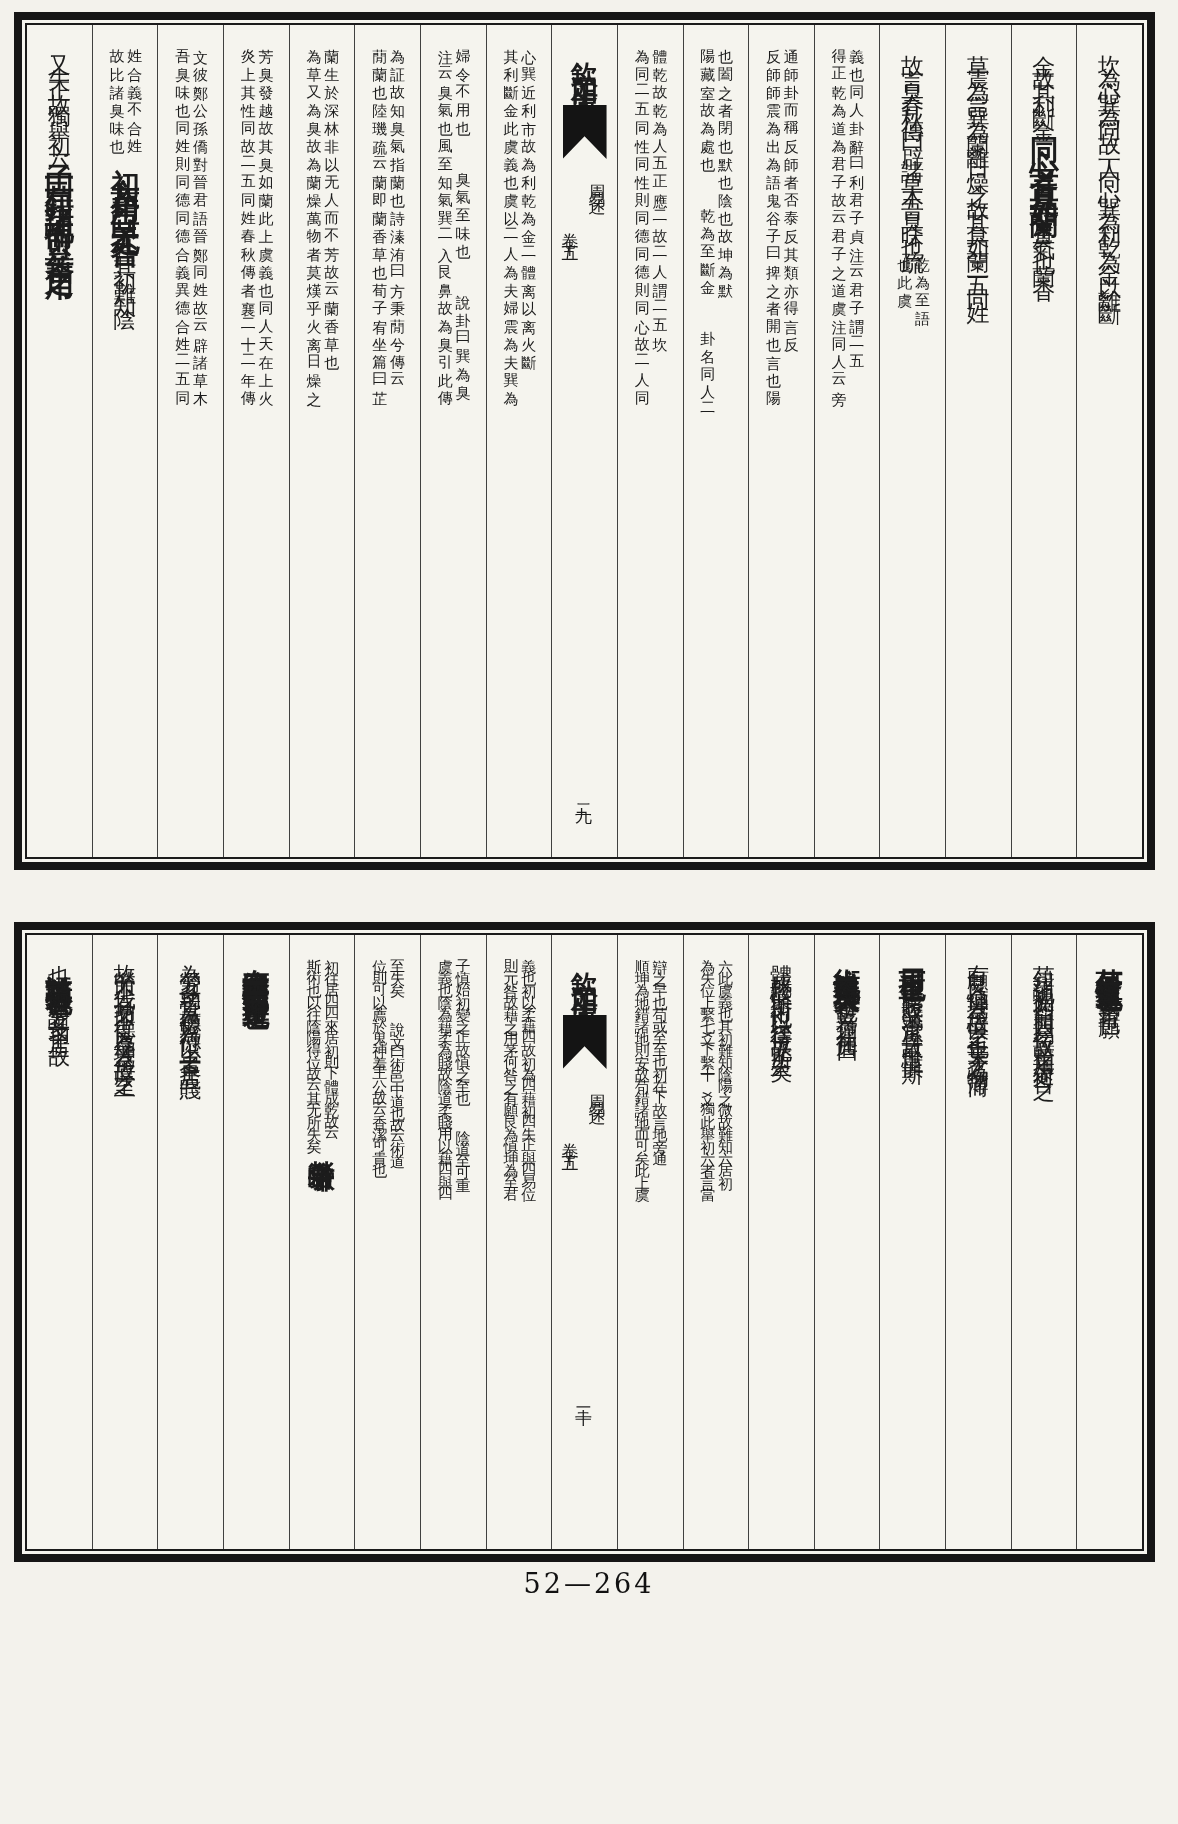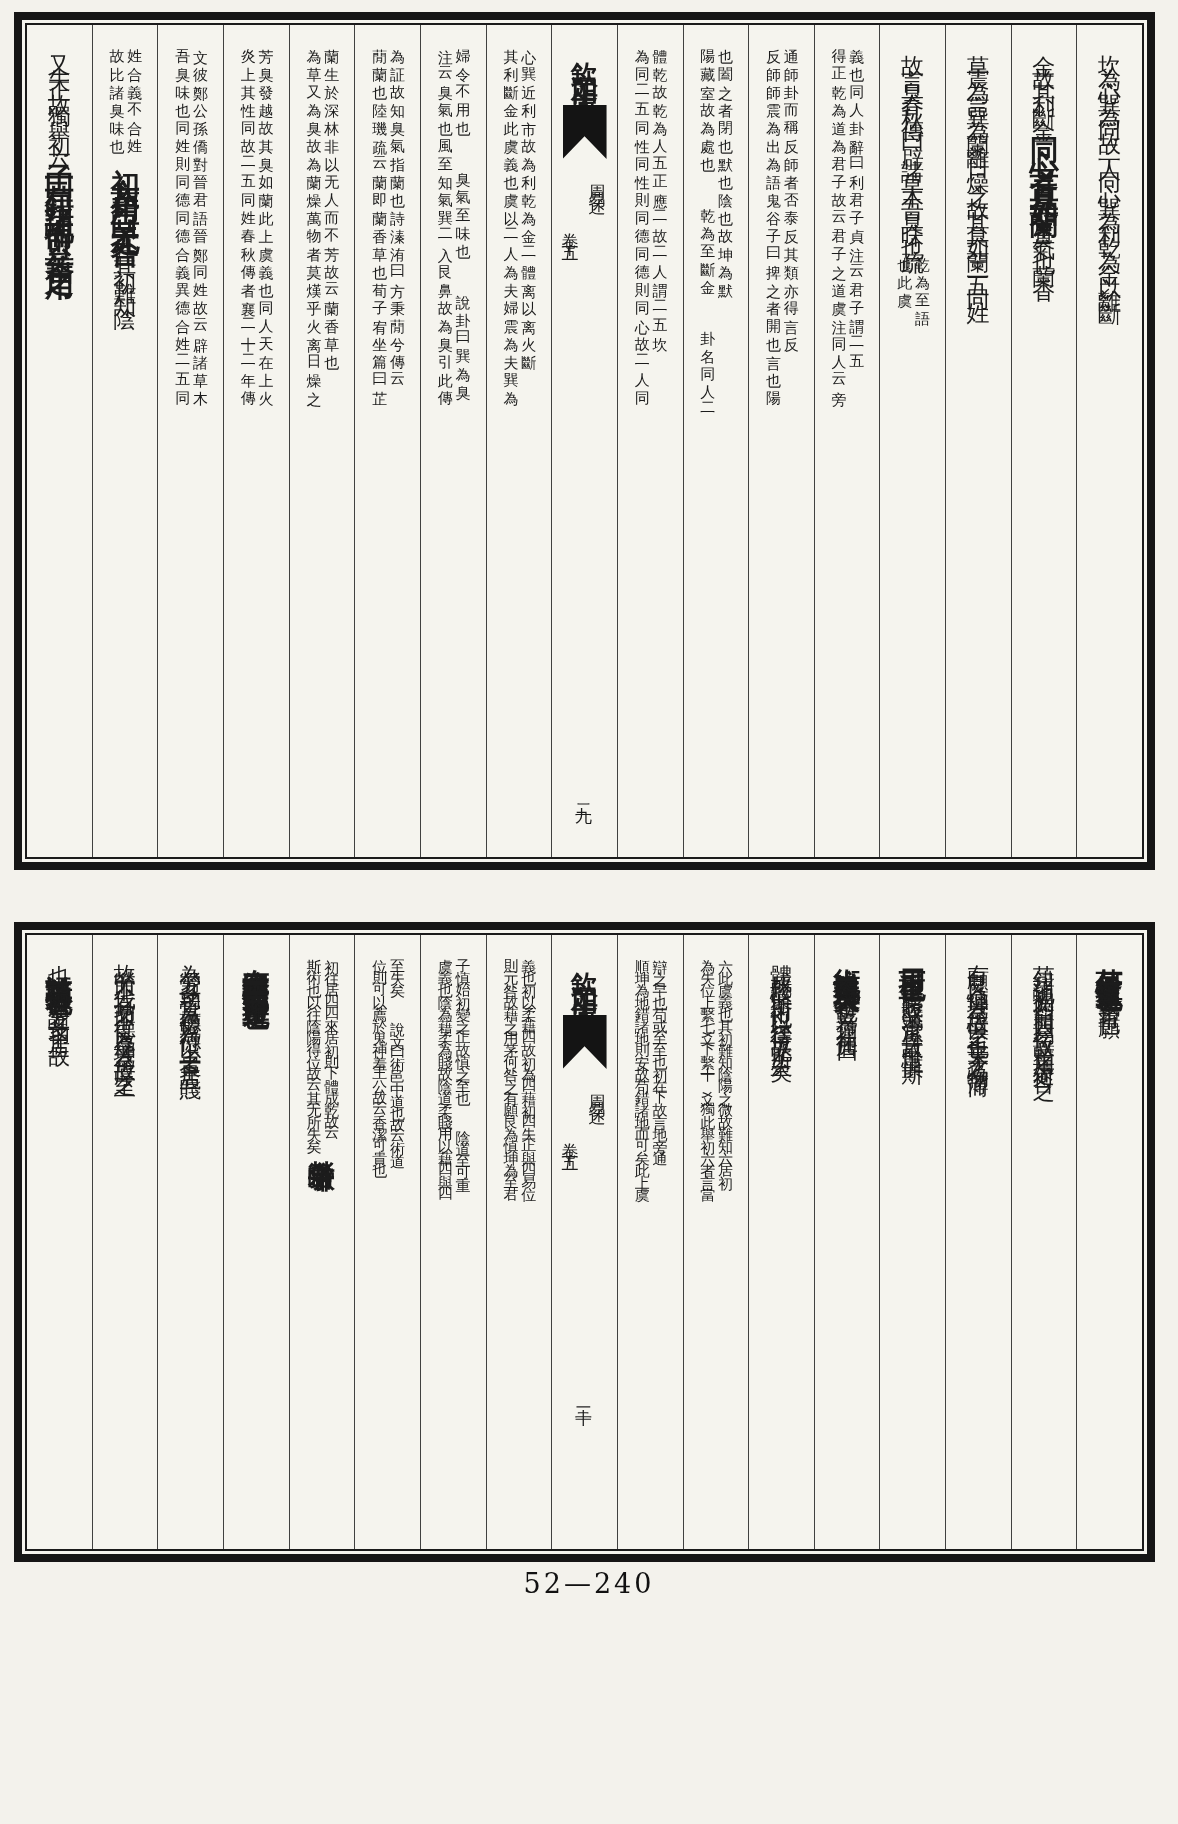--- a/index.html
+++ b/index.html
@@ -251,14 +251,14 @@
         <div class="col">
           <div class="seg seg-lg">故勞而不伐有功而不德艮為厚坤為至故厚之至</div>
         </div>
         <div class="col">
           <div class="seg seg-lg">也</div>
           <div class="seg seg-xl">語以其功下人者也</div>
           <div class="seg seg-lg">注震為語五多功下居三故</div>
         </div>
       </div>
   </div>
-  <div class="footer">52—240</div>
+  <div class="footer">52—264</div>
 </div>
 
 </body></html>

